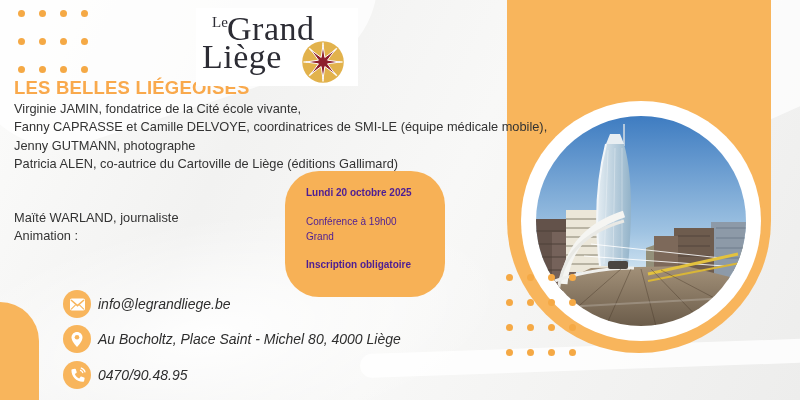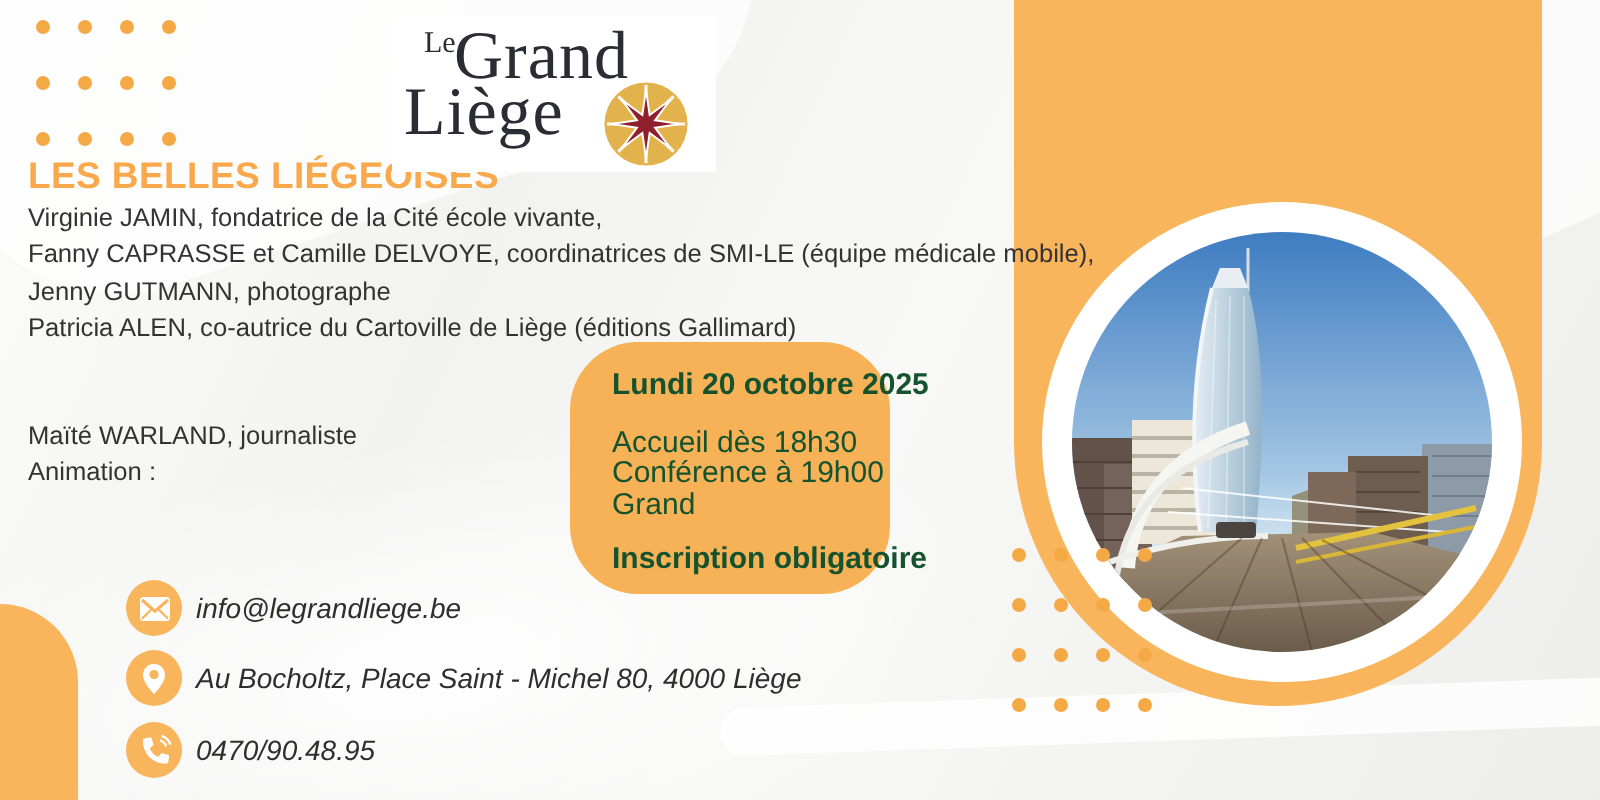--- a/index.html
+++ b/index.html
@@ -53,21 +53,21 @@
   
   .title{position:absolute;left:14px;top:77px;z-index:1;margin:0;
     font-size:18.5px;font-weight:800;letter-spacing:.2px;color:var(--title);}
   .speakers{position:absolute;left:14px;top:100px;z-index:1;font-size:12.8px;line-height:18.4px;color:var(--text);}
   .animation{position:absolute;left:14px;top:209px;z-index:1;font-size:12.8px;line-height:18.4px;color:var(--text);}
 
   
   .event-box{
     position:absolute;left:285px;top:171px;width:160px;height:126px;z-index:3;
     background:var(--box);border-radius:34px;box-sizing:border-box;
-    padding:14px 8px 0 21px;color:#14532d;font-size:15px;line-height:15.5px;white-space:nowrap;
+    padding:14px 8px 0 21px;color:#4c1d95;font-size:10px;line-height:15.5px;white-space:nowrap;
   }
   .event-box .date{font-weight:bold;margin-bottom:13px;}
   .event-box .note{font-weight:bold;margin-top:12px;}
 
   
   .contact{position:absolute;left:63px;top:290px;z-index:2;}
   .contact-row{display:flex;align-items:center;margin-bottom:7px;height:28px;font-style:italic;}
   .contact-row:nth-child(2){margin-bottom:8px;}
   .icon-circle{width:28px;height:28px;border-radius:50%;background:var(--orange);
     display:flex;align-items:center;justify-content:center;flex:0 0 28px;}
@@ -145,21 +145,20 @@
     <div>Jenny GUTMANN, photographe</div>
     <div>Patricia ALEN, co-autrice du Cartoville de Liège (éditions Gallimard)</div>
   </div>
   <div class="animation">
     <div>Maïté WARLAND, journaliste</div>
     <div>Animation :</div>
   </div>
 
   <div class="event-box">
     <div class="date">Lundi 20 octobre 2025</div>
-    <div>Accueil dès 18h30</div>
     <div>Conférence à 19h00</div>
     <div>Grand</div>
     <div class="note">Inscription obligatoire</div>
   </div>
 
   <div class="photo-ring">
     <div class="photo-circle">
       <svg width="210" height="210" viewBox="0 0 210 210">
         <defs>
           <linearGradient id="sky" x1="0" y1="0" x2="0" y2="1">

